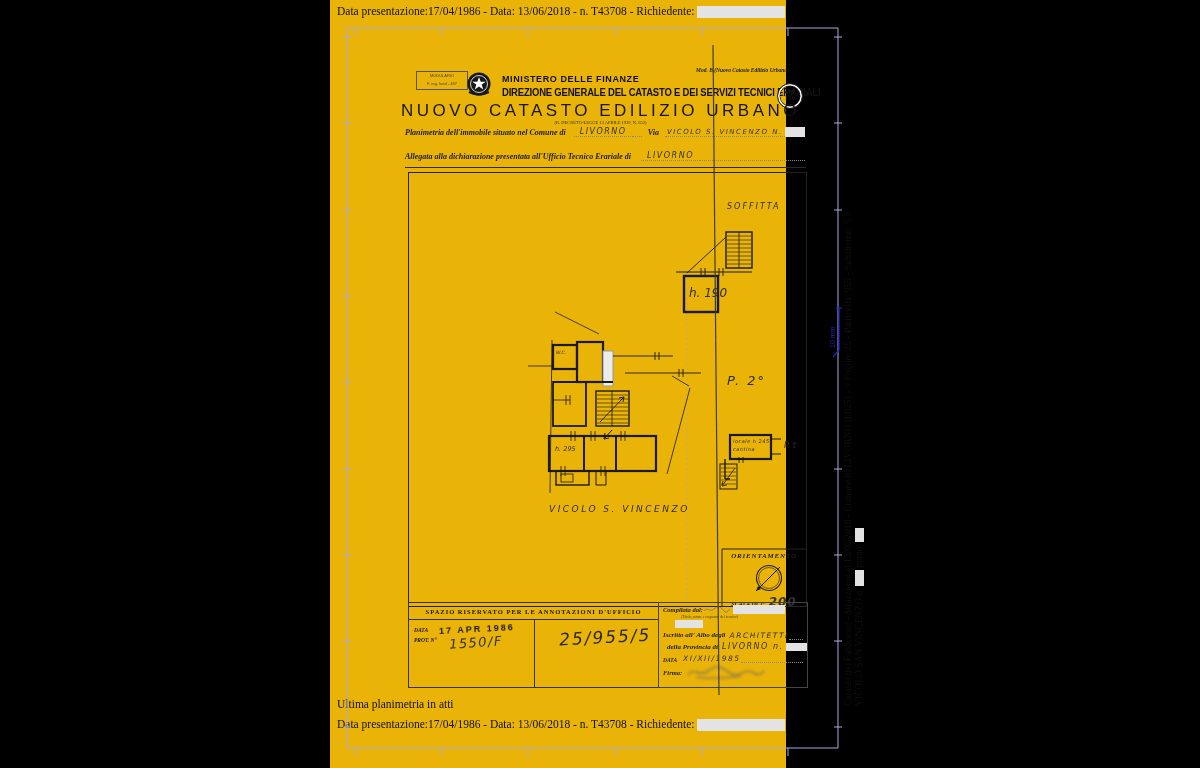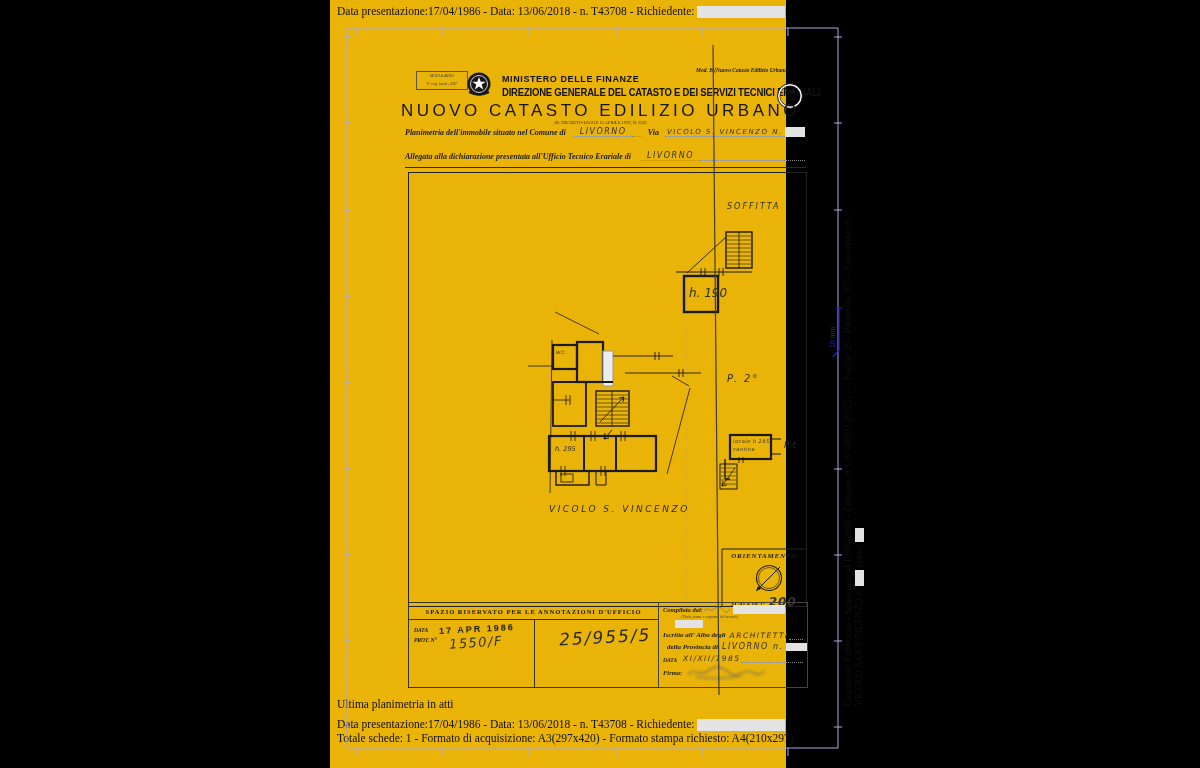--- a/index.html
+++ b/index.html
@@ -141,21 +141,21 @@
           <path d="M313,376 H397 M313,376 V433" stroke-width="1" stroke="#222"></path>
           <circle cx="360" cy="405" r="12.5" stroke-width="1.1"></circle>
           <circle cx="360" cy="405" r="10.5" stroke-width="0.6"></circle>
           <path d="M347,418 L371,394" stroke-width="1"></path>
           <polygon points="347,418 352,416 349,413" fill="#1a1a1a" stroke="none"></polygon>
         </g>
       </svg>
 
       <div class="abs planlabel" style="left:318px;top:29px;font-size:8px;letter-spacing:2px;">SOFFITTA</div>
       <div class="abs planlabel" style="left:280px;top:113px;font-size:12px;">h. 190</div>
-      <div class="abs planlabel" style="left:318px;top:200px;font-size:10px;letter-spacing:2px;">P. 2°</div>
+      <div class="abs planlabel" style="left:318px;top:200px;font-size:13px;letter-spacing:2px;">P. 2°</div>
       <div class="abs planlabel" style="left:324px;top:264px;font-size:5px;line-height:1.6;letter-spacing:0.5px;">
         <div>locale h 245</div>
         <div>cantina</div>
       </div>
       <div class="abs planlabel" style="left:375px;top:268px;font-size:8px;">P. t</div>
       <div class="abs planlabel" style="left:147px;top:177px;font-size:4.5px;letter-spacing:0;">W.C.</div>
       <div class="abs planlabel" style="left:146px;top:272px;font-size:6.5px;">h. 295</div>
       <div class="abs planlabel" style="left:140px;top:331px;font-size:9px;letter-spacing:2.5px;">VICOLO S. VINCENZO</div>
 
       <div class="abs lbl" style="left:313px;top:379px;width:84px;text-align:center;font-size:7px;letter-spacing:0.8px;">ORIENTAMENTO</div>
@@ -210,21 +210,20 @@
           <path d="M2,11 C8,2 14,14 22,7 S36,3 44,9 S58,4 66,8 S74,11 78,7 M10,13 Q30,16 55,12" stroke="#666" fill="none" stroke-width="1.1"></path>
         </svg>
       </div>
     </div>
 
     <div class="abs viewer-line" style="left:7px;top:698px;">Ultima planimetria in atti</div>
     <div class="abs viewer-line" style="left:7px;top:718px;">
       <span>Data presentazione:17/04/1986 - Data: 13/06/2018 - n. T43708 - Richiedente:</span>
       <span class="red" style="width:88px;height:12px;"></span>
     </div>
-    <div class="abs viewer-line" style="left:7px;top:732px;">Totale schede: 1 - Formato di acquisizione: A3(297x420)  - Formato stampa richiesto: A4(210x297)</div>
 
     <div class="abs" style="left:513px;top:706px;width:622px;transform:rotate(-90deg);transform-origin:0 0;
                 font-family:'Liberation Serif',serif;font-size:9.5px;line-height:11px;color:#101010;white-space:nowrap;">
       <div>Catasto dei Fabbricati - Situazione al 13/06/2018 - Comune di LIVORNO (E625) - &lt;  Foglio: 25 - Particella: 955 - Subalterno: 5  &gt;</div>
       <div>
         <span>VICOLO SAN VINCENZO n.</span>
         <span class="red" style="width:16px;height:9px;"></span>
         <span>piano:</span>
         <span class="red" style="width:14px;height:9px;"></span>
       </div>

